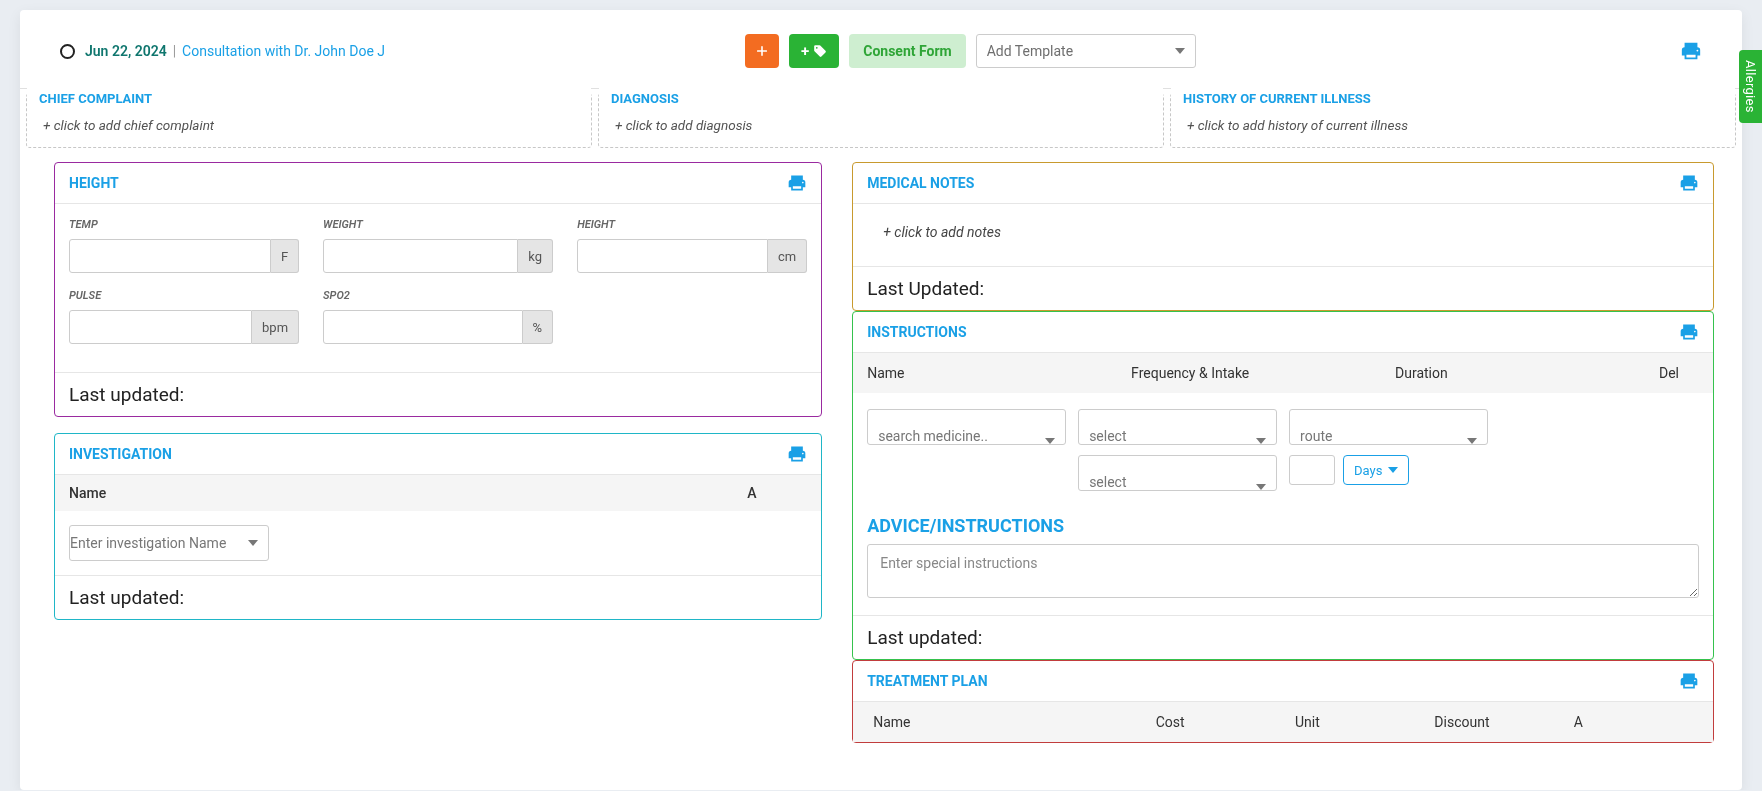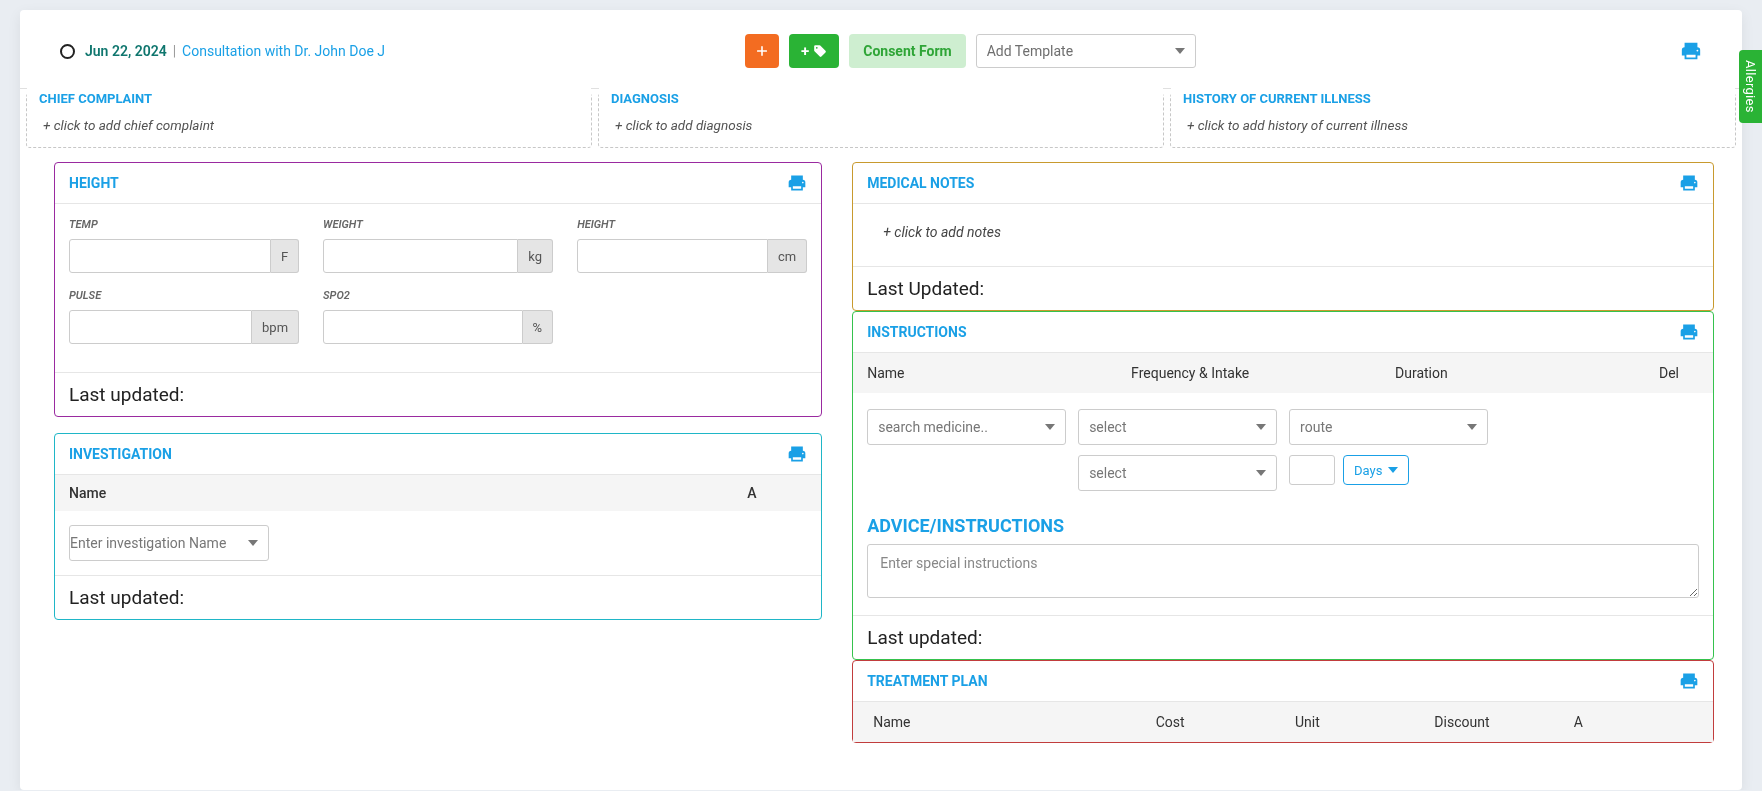--- a/index.html
+++ b/index.html
@@ -120,21 +120,21 @@
   .inv-select .caret { position:absolute; right:10px; }
   
   .notes-hint { font-style:italic; color:#444; padding: 20px 20px 26px 30px; }
   
   .rx-header-row { display:flex; background:#f5f5f5; padding:12px 14px; color:#333; }
   .rx-header-row .c { flex:1; }
   .rx-header-row .c.del { flex:0 0 40px; }
   .rx-body-row { display:flex; gap:12px; padding: 16px 14px; align-items:flex-start; }
   .rx-body-row .c { flex:1; display:flex; flex-direction:column; gap:10px; }
   .rx-body-row .c.medicine { justify-content:center; }
-  .sel { height:36px; border:1px solid #ccc; border-radius:3px; color:#777; padding:0 36px 0 10px; background:#fff; cursor:pointer; display:inline-flex; align-items:center; position:relative; width:100%; max-width:200px; }
+  .sel { height:36px; border:1px solid #ccc; border-radius:3px; color:#777; padding:0 36px 0 10px; background:#fff; cursor:pointer; display:inline-flex; align-items:flex-end; position:relative; width:100%; max-width:200px; }
   .sel .caret { position:absolute; right:10px; }
   .duration-row { display:flex; gap:8px; align-items:center; }
   .duration-row input { width:46px; height:30px; border:1px solid #ccc; border-radius:3px; padding:0 6px; }
   .days-btn {
     border:1px solid #1aa0e6; color:#1aa0e6; border-radius:4px; height:30px;
     display:inline-flex; align-items:center; padding:0 10px; font-size:13px; cursor:pointer;
   }
   .advice-label { color:#1aa0e6; font-weight:700; padding: 8px 14px; font-size:18px; }
   .advice-area {
     margin: 0 14px 14px 14px; border:1px solid #ccc; border-radius:3px; width:calc(100% - 28px);

